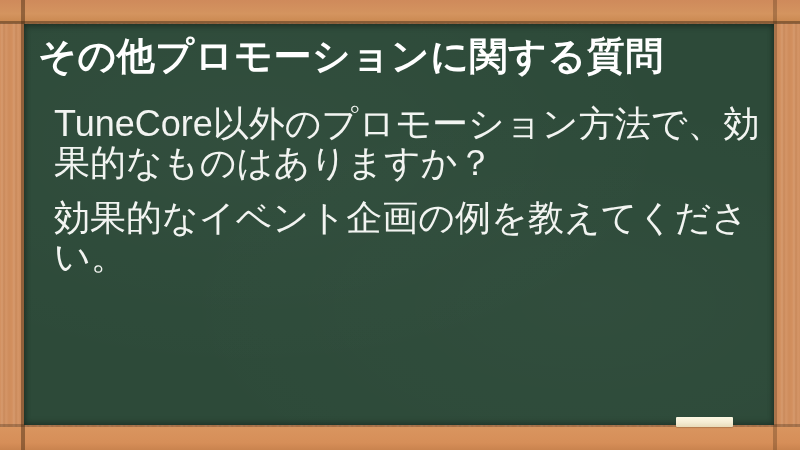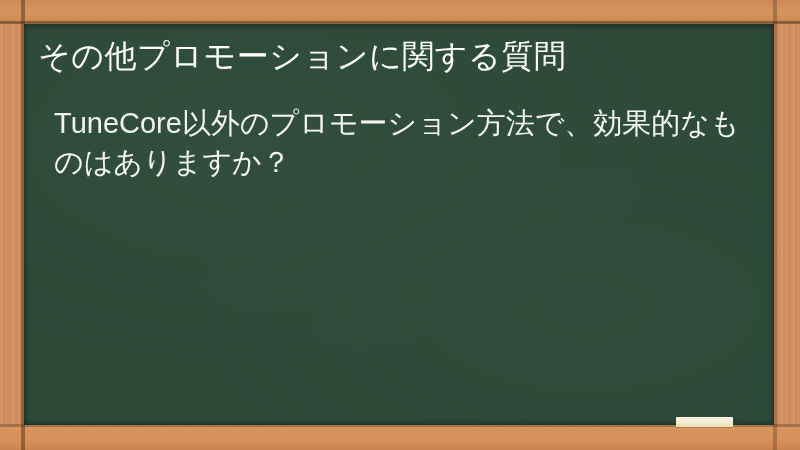--- a/index.html
+++ b/index.html
@@ -99,35 +99,35 @@
     pointer-events: none;
   }
 
   
   .board-title {
     position: absolute;
     left: 14px;
     top: 7px;
     width: 720px;
     color: #ffffff;
-    font-size: 32px;
+    font-size: 38px;
     line-height: 50px;
-    font-weight: 400;
+    font-weight: 700;
     letter-spacing: 0.5px;
     white-space: nowrap;
   }
   .board-body {
     position: absolute;
     left: 30px;
     top: 80px;
     width: 706px;
   }
   .q-item {
     color: #f2f4f1;
-    font-size: 29px;
+    font-size: 36px;
     line-height: 39px;
     font-weight: 400;
     margin: 0 0 16px 0;
     letter-spacing: 0px;
     text-indent: 0;
   }
   .q-item:last-child { margin-bottom: 0; }
 
   
   .chalk {
@@ -154,18 +154,19 @@
   <div class="rail-shadow-top"></div>
   <div class="rail-shadow-bottom"></div>
 
   <div class="board">
     <div class="board-texture"></div>
 
     <div class="board-title">その他プロモーションに関する質問</div>
 
     <div class="board-body">
       <p class="q-item">TuneCore以外のプロモーション方法で、効果的なものはありますか？</p>
+      <p class="q-item">効果的なイベント企画の例を教えてください。</p>
     </div>
   </div>
 
   <div class="chalk"></div>
 
 </div>
 
 </body></html>

